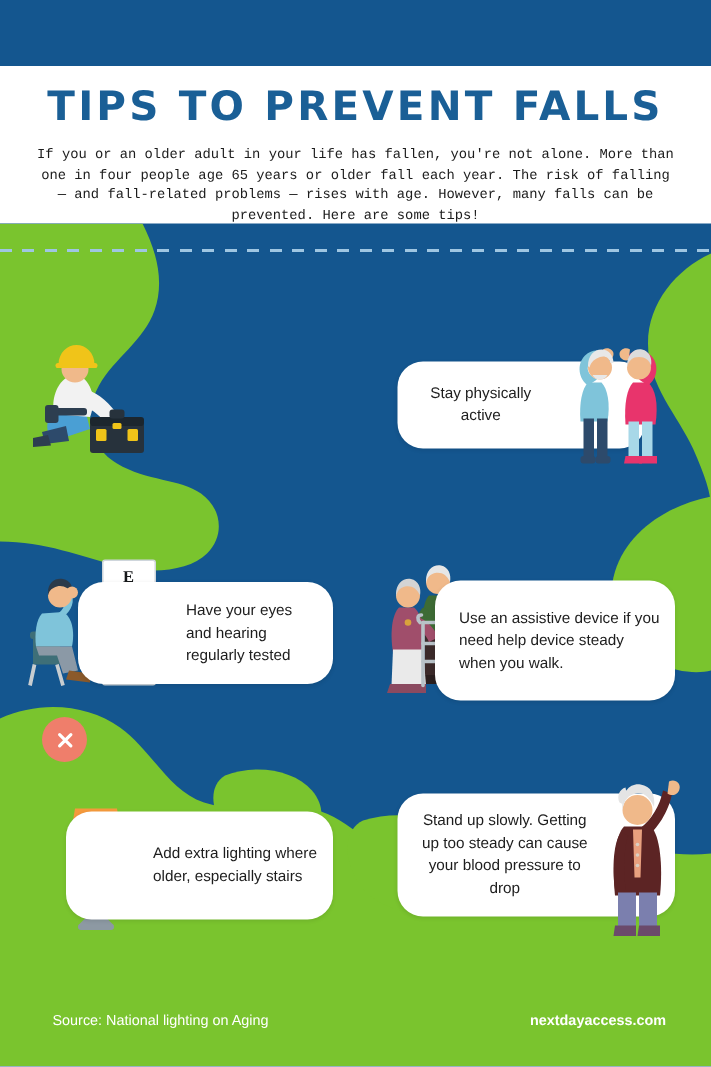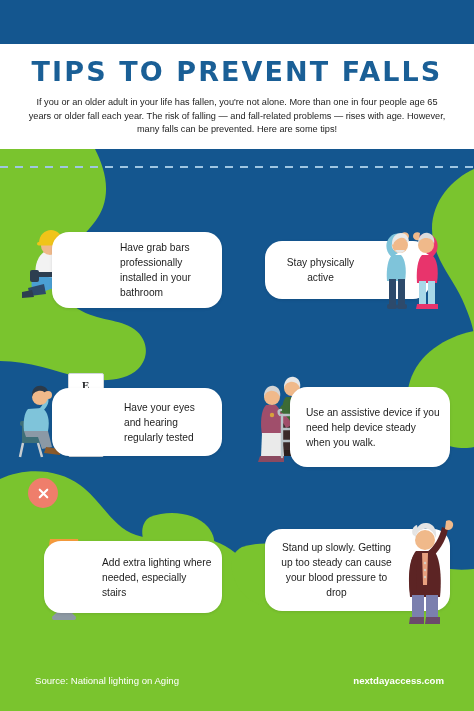--- a/index.html
+++ b/index.html
@@ -16,21 +16,21 @@
   .body-band{position:absolute;left:0;top:149px;width:474px;height:562px;background:#14568f;overflow:hidden;}
 
   
   .title{
     position:absolute;left:0;top:12px;width:474px;text-align:center;
     font-size:27px;font-weight:bold;letter-spacing:2.1px;color:#1a5f96;
     font-family:"DejaVu Sans", sans-serif;
   }
   .intro{
     position:absolute;left:24px;top:52px;width:426px;text-align:center;
-    font-size:9.2px;line-height:13.6px;color:#1c1c1c;
+    font-size:9.2px;line-height:13.6px;color:#1c1c1c;font-family:Liberation Mono, monospace;
   }
   svg.blobsvg{position:absolute;left:0;top:0;width:474px;height:562px;}
 
   
   .dashline{
     position:absolute;left:0;top:17px;width:474px;height:2px;
     background-image:repeating-linear-gradient(to right,#9fc6e2 0 8px,transparent 8px 15px);
   }
 
   
@@ -128,23 +128,20 @@
 
         <path d="M2,66 L12,64 L14,71 L2,72 Z" fill="#2d3e50"></path>
 
         <rect x="40" y="56" width="36" height="20" rx="2" fill="#27323c"></rect>
         <rect x="40" y="52" width="36" height="6" rx="2" fill="#1c262e"></rect>
         <rect x="53" y="47" width="10" height="6" rx="2" fill="#27323c"></rect>
         <rect x="44" y="60" width="7" height="8" rx="1" fill="#f0c419"></rect>
         <rect x="65" y="60" width="7" height="8" rx="1" fill="#f0c419"></rect>
         <rect x="55" y="56" width="6" height="4" rx="1" fill="#f0c419"></rect>
       </svg>
-    </div>
-    <div class="card left-text" style="left:52px;top:83px;width:170px;height:76px;">
-      <div class="txt">Have grab bars professionally installed in your bathroom</div>
     </div>
 
     <div class="card right-text" style="left:265px;top:92px;width:165px;height:58px;">
       <div class="txt">Stay physically active</div>
     </div>
     <div class="art" style="left:378px;top:62px;width:76px;height:102px;">
       <svg viewBox="0 0 76 102" width="76" height="102">
 
         <path d="M14,44 C10,48 8,58 9,70 L27,70 C29,58 27,48 23,44 Z" fill="#7fc4da"></path>
 
@@ -262,21 +259,21 @@
       <svg viewBox="0 0 52 90" width="52" height="90">
         <path d="M12,8 L40,8 L46,44 L6,44 Z" fill="#f59a3c"></path>
         <rect x="23" y="44" width="5" height="36" fill="#aab4bc"></rect>
         <path d="M14,86 L38,86 L26,74 Z" fill="#8d99a3"></path>
         <rect x="14" y="85" width="24" height="4" rx="2" fill="#8d99a3"></rect>
         <path d="M18,44 L18,56" stroke="#c8ced3" stroke-width="1.3" fill="none"></path>
         <circle cx="18" cy="58" r="2.4" fill="#c8ced3"></circle>
       </svg>
     </div>
     <div class="card left-text" style="left:44px;top:392px;width:178px;height:72px;">
-      <div class="txt" style="padding-left:58px;">Add extra lighting where needed, especially stairs</div>
+      <div class="txt" style="padding-left:58px;">Add extra lighting where older, especially stairs</div>
     </div>
 
     <div class="card right-text" style="left:265px;top:380px;width:185px;height:82px;">
       <div class="txt" style="padding-right:52px;padding-left:10px;">Stand up slowly. Getting up too steady can cause your blood pressure to drop</div>
     </div>
     <div class="art" style="left:400px;top:358px;width:62px;height:122px;">
       <svg viewBox="0 0 62 122" width="62" height="122">
 
         <path d="M30,52 C38,46 46,34 48,22 L42,20 C40,30 34,40 27,45 Z" fill="#5c2424"></path>
         <path d="M46,14 C50,12 54,15 53,19 C52,23 48,24 45,22 Z" fill="#f0b98a"></path>

